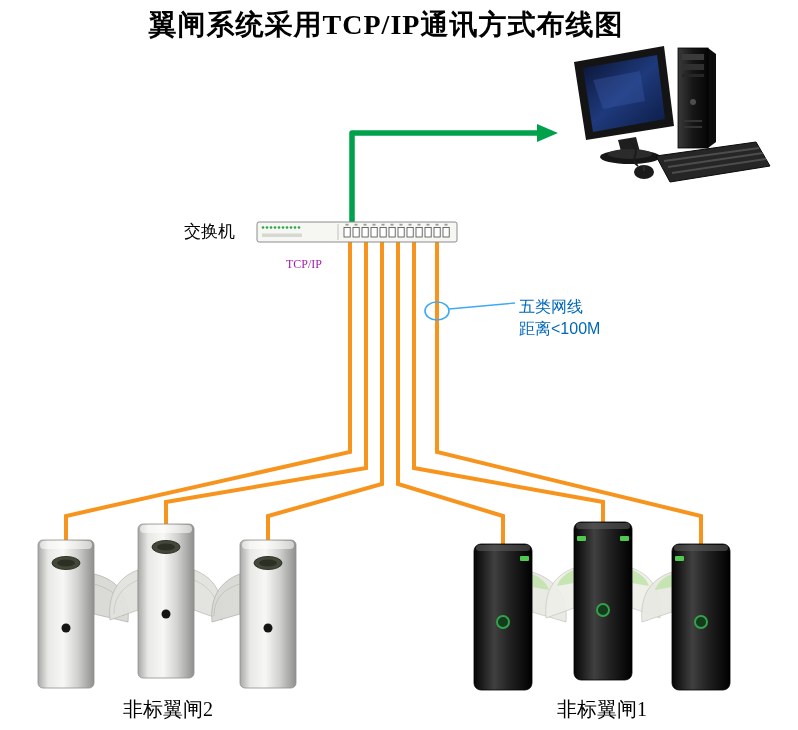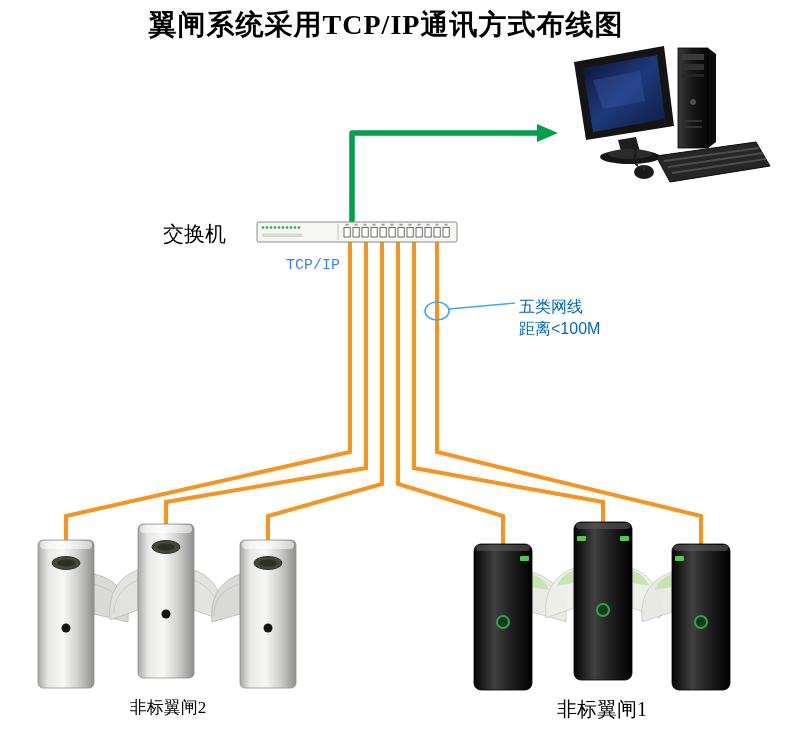--- a/index.html
+++ b/index.html
@@ -5,25 +5,25 @@
   html,body{margin:0;padding:0;background:#ffffff;}
   body{width:798px;height:730px;overflow:hidden;font-family:"Liberation Sans",sans-serif;}
   .stage{position:relative;width:798px;height:712px;background:#ffffff;}
   .abs{position:absolute;}
   .title{
     left:0;top:6px;width:772px;text-align:center;
     font-family:"Liberation Serif","DejaVu Serif",serif;
     font-size:28px;font-weight:600;color:#000;letter-spacing:1px;
   }
   .lbl{position:absolute;color:#000;white-space:nowrap;}
-  .switch-label{left:163px;top:220px;font-size:21px;font-family:"Liberation Serif","DejaVu Serif",serif;}
-  .tcpip-label{left:286px;top:257px;font-size:15px;font-family:Liberation Mono, monospace;color:#3b82f6;}
+  .switch-label{left:184px;top:220px;font-size:17px;font-family:"Liberation Serif","DejaVu Serif",serif;}
+  .tcpip-label{left:286px;top:257px;font-size:12px;font-family:Liberation Serif, serif;color:#a21caf;}
   .computer-label{left:545px;top:197px;font-size:21px;letter-spacing:1px;font-family:"Liberation Serif","DejaVu Serif",serif;}
   .note{left:519px;top:296px;font-size:16px;color:#0068b7;line-height:1.35;font-family:"Liberation Sans",sans-serif;}
-  .gate-left-label{left:38px;top:696px;width:260px;text-align:center;font-size:17px;font-family:"Liberation Serif","DejaVu Serif",serif;}
+  .gate-left-label{left:38px;top:696px;width:260px;text-align:center;font-size:20px;font-family:"Liberation Serif","DejaVu Serif",serif;}
   .gate-right-label{left:472px;top:696px;width:260px;text-align:center;font-size:20px;font-family:Liberation Serif, serif;}
   svg.gfx{position:absolute;left:0;top:0;}
 </style>
 </head>
 <body>
 
 <div class="stage">
 
   <div class="abs title">翼闸系统采用TCP/IP通讯方式布线图</div>
 

